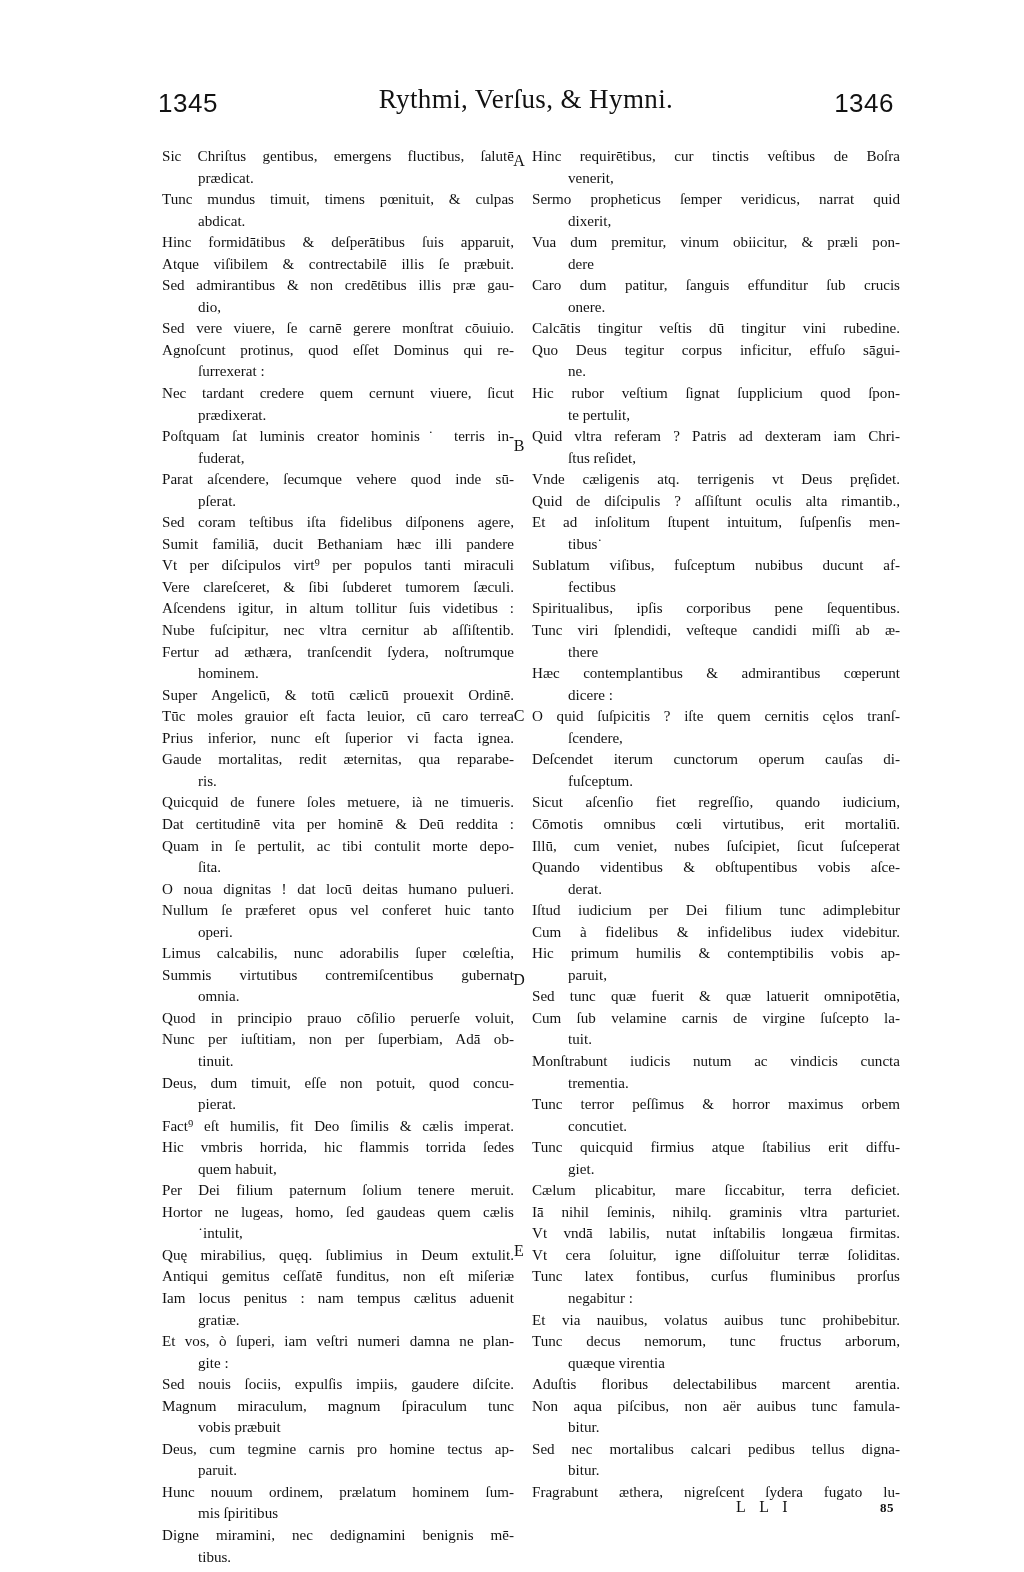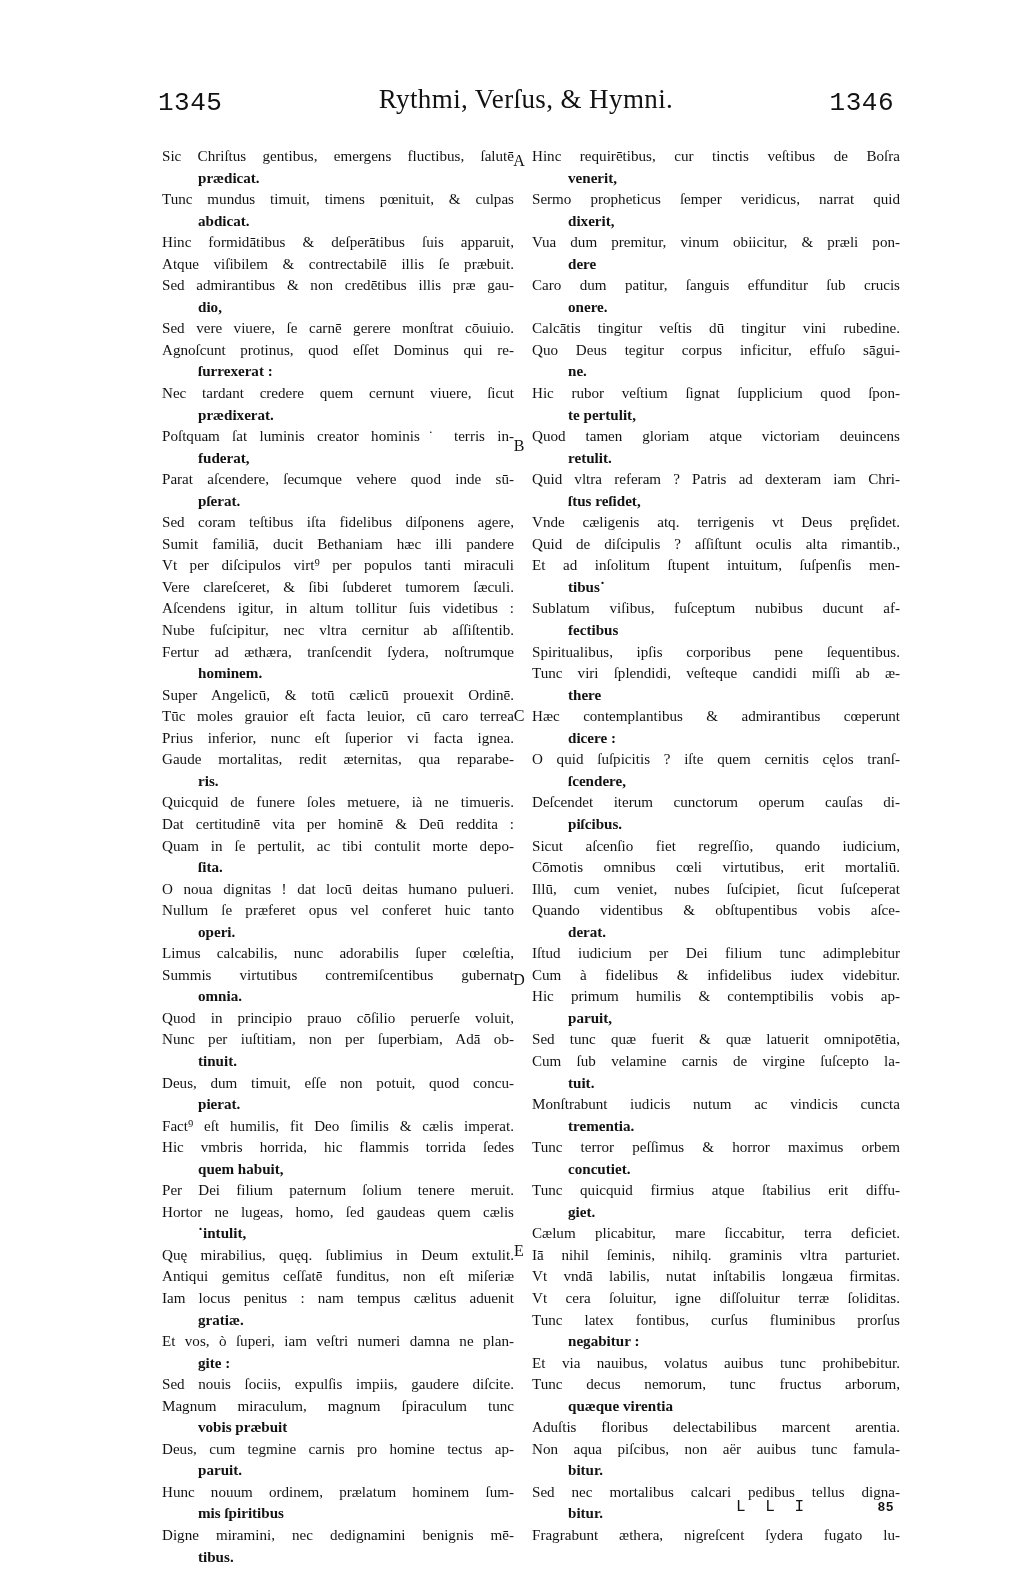--- a/index.html
+++ b/index.html
@@ -30,21 +30,21 @@
     left: 150px;
     top: 88px;
     width: 752px;
     height: 40px;
   }
   .folio {
     position: absolute;
     top: 0;
     font-size: 26px;
     letter-spacing: 0.5px;
-    font-family: Liberation Mono, monospace;
+    font-family: Liberation Sans, sans-serif;
   }
   .folio-left  { left: 8px; }
   .folio-right { right: 8px; }
   .head-title {
     position: absolute;
     left: 0; right: 0;
     top: -4px;
     text-align: center;
     font-size: 27px;
     letter-spacing: 0.4px;
@@ -78,40 +78,38 @@
   .verse > .ln {
     display: block;
     text-align: justify;
     text-align-last: justify;
     white-space: nowrap;
   }
   .verse > .ln.cont {
     padding-left: 18px;
     text-indent: 0;
     text-align-last: left;
-    font-weight: bold;
   }
 
   
   .marginal {
     position: absolute;
     width: 22px;
     text-align: center;
     font-size: 16px;
     font-family: "Liberation Serif", serif;
   }
 
   
   .footline {
     position: absolute;
     left: 150px;
     top: 1498px;
     width: 752px;
     height: 24px;
-    font-family: Liberation Mono, monospace;
   }
   .signature {
     position: absolute;
     left: 586px;
     top: 0;
     font-size: 16px;
     letter-spacing: 5px;
   }
   .sheetnum {
     position: absolute;
@@ -315,24 +313,20 @@
         </p>
         <p class="verse">
           <span class="ln">Quo Deus tegitur corpus inficitur, effuſo sāgui-</span>
           <span class="ln cont">ne.</span>
         </p>
         <p class="verse">
           <span class="ln">Hic rubor veſtium ſignat ſupplicium quod ſpon-</span>
           <span class="ln cont">te pertulit,</span>
         </p>
         <p class="verse">
-          <span class="ln">Quod tamen gloriam atque victoriam deuincens</span>
-          <span class="ln cont">retulit.</span>
-        </p>
-        <p class="verse">
           <span class="ln">Quid vltra referam ? Patris ad dexteram iam Chri-</span>
           <span class="ln cont">ſtus reſidet,</span>
         </p>
         <p class="verse">
           <span class="ln">Vnde cæligenis atq. terrigenis vt Deus pręſidet.</span>
         </p>
         <p class="verse">
           <span class="ln">Quid de diſcipulis ? aſſiſtunt oculis alta rimantib.,</span>
         </p>
         <p class="verse">
@@ -353,21 +347,21 @@
         <p class="verse">
           <span class="ln">Hæc contemplantibus &amp; admirantibus cœperunt</span>
           <span class="ln cont">dicere :</span>
         </p>
         <p class="verse">
           <span class="ln">O quid ſuſpicitis ? iſte quem cernitis cęlos tranſ-</span>
           <span class="ln cont">ſcendere,</span>
         </p>
         <p class="verse">
           <span class="ln">Deſcendet iterum cunctorum operum cauſas di-</span>
-          <span class="ln cont">piſcibus.</span>
+          <span class="ln cont">fuſceptum.</span>
         </p>
         <p class="verse">
           <span class="ln">Sicut aſcenſio fiet regreſſio, quando iudicium,</span>
         </p>
         <p class="verse">
           <span class="ln">Cōmotis omnibus cœli virtutibus, erit mortaliū.</span>
         </p>
         <p class="verse">
           <span class="ln">Illū, cum veniet, nubes ſuſcipiet, ſicut ſuſceperat</span>
         </p>

